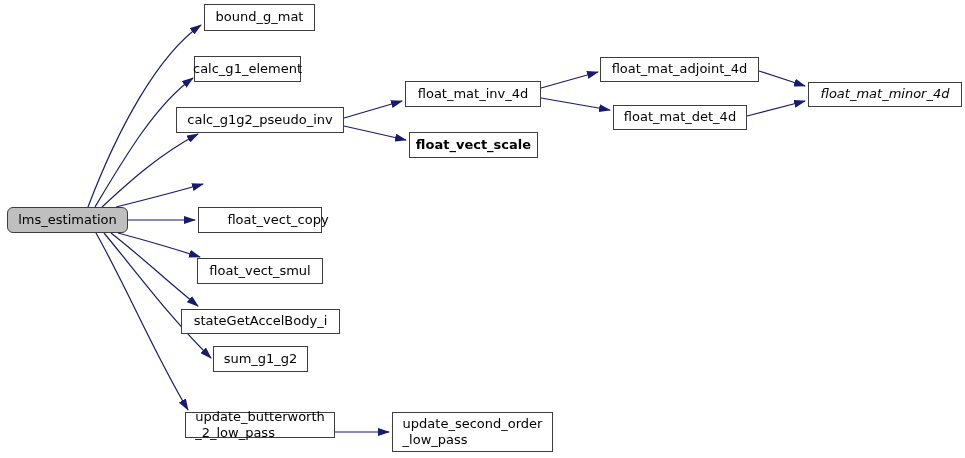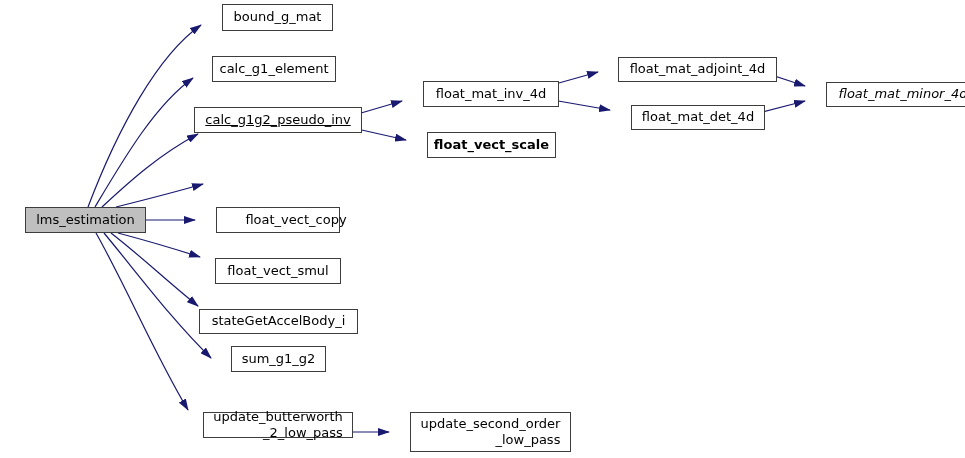--- a/index.html
+++ b/index.html
@@ -26,25 +26,24 @@
     position: absolute;
     box-sizing: border-box;
     background: #ffffff;
     border: 1.4px solid #3d3d3d;
     color: #000000;
     font-size: 13px;
     line-height: 1.25;
     display: flex;
     align-items: center;
     justify-content: center;
-    text-align: right;
+    text-align: left;
     white-space: pre-line;
     z-index: 2;
     cursor: pointer;
-    margin-left: 18px;
   }
   .node.highlight {
     background: #bfbfbf;
   }
   path.edge, line.edge {
     stroke: #191970;
     stroke-width: 1.2;
     fill: none;
   }
 </style>
@@ -75,27 +74,27 @@
 
     <path class="edge" marker-end="url(#arrow)" d="M 541 88 L 598 72"></path>
     <path class="edge" marker-end="url(#arrow)" d="M 541 98 L 610 110"></path>
 
     <path class="edge" marker-end="url(#arrow)" d="M 759 71 L 805 86"></path>
     <path class="edge" marker-end="url(#arrow)" d="M 747 116 L 805 101"></path>
 
     <path class="edge" marker-end="url(#arrow)" d="M 335 432 L 389 432"></path>
   </svg>
 
-  <div class="node highlight" style="left:7px; top:207px; width:121px; height:26px;">lms_estimation</div>
+  <div class="node highlight" style="left:7px; top:207px; width:121px; height:26px;border-radius:6px;">lms_estimation</div>
 
   <div class="node" style="left:204px; top:4px; width:111px; height:27px;">bound_g_mat</div>
 
-  <div class="node" style="left:194px; top:56px; width:124px; height:26px;">calc_g1_element</div>
+  <div class="node" style="left:194px; top:56px; width:107px; height:26px;">calc_g1_element</div>
 
-  <div class="node" style="left:176px; top:107px; width:168px; height:26px;text-decoration:underline;">calc_g1g2_pseudo_inv</div>
+  <div class="node" style="left:176px; top:107px; width:168px; height:26px;">calc_g1g2_pseudo_inv</div>
 
 
   <div class="node" style="left:198px; top:207px; width:124px; height:26px;padding-left:36px;">float_vect_copy</div>
 
   <div class="node" style="left:197px; top:258px; width:126px; height:26px;">float_vect_smul</div>
 
   <div class="node" style="left:181px; top:309px; width:159px; height:25px;">stateGetAccelBody_i</div>
 
   <div class="node" style="left:213px; top:346px; width:95px; height:26px;">sum_g1_g2</div>
 

